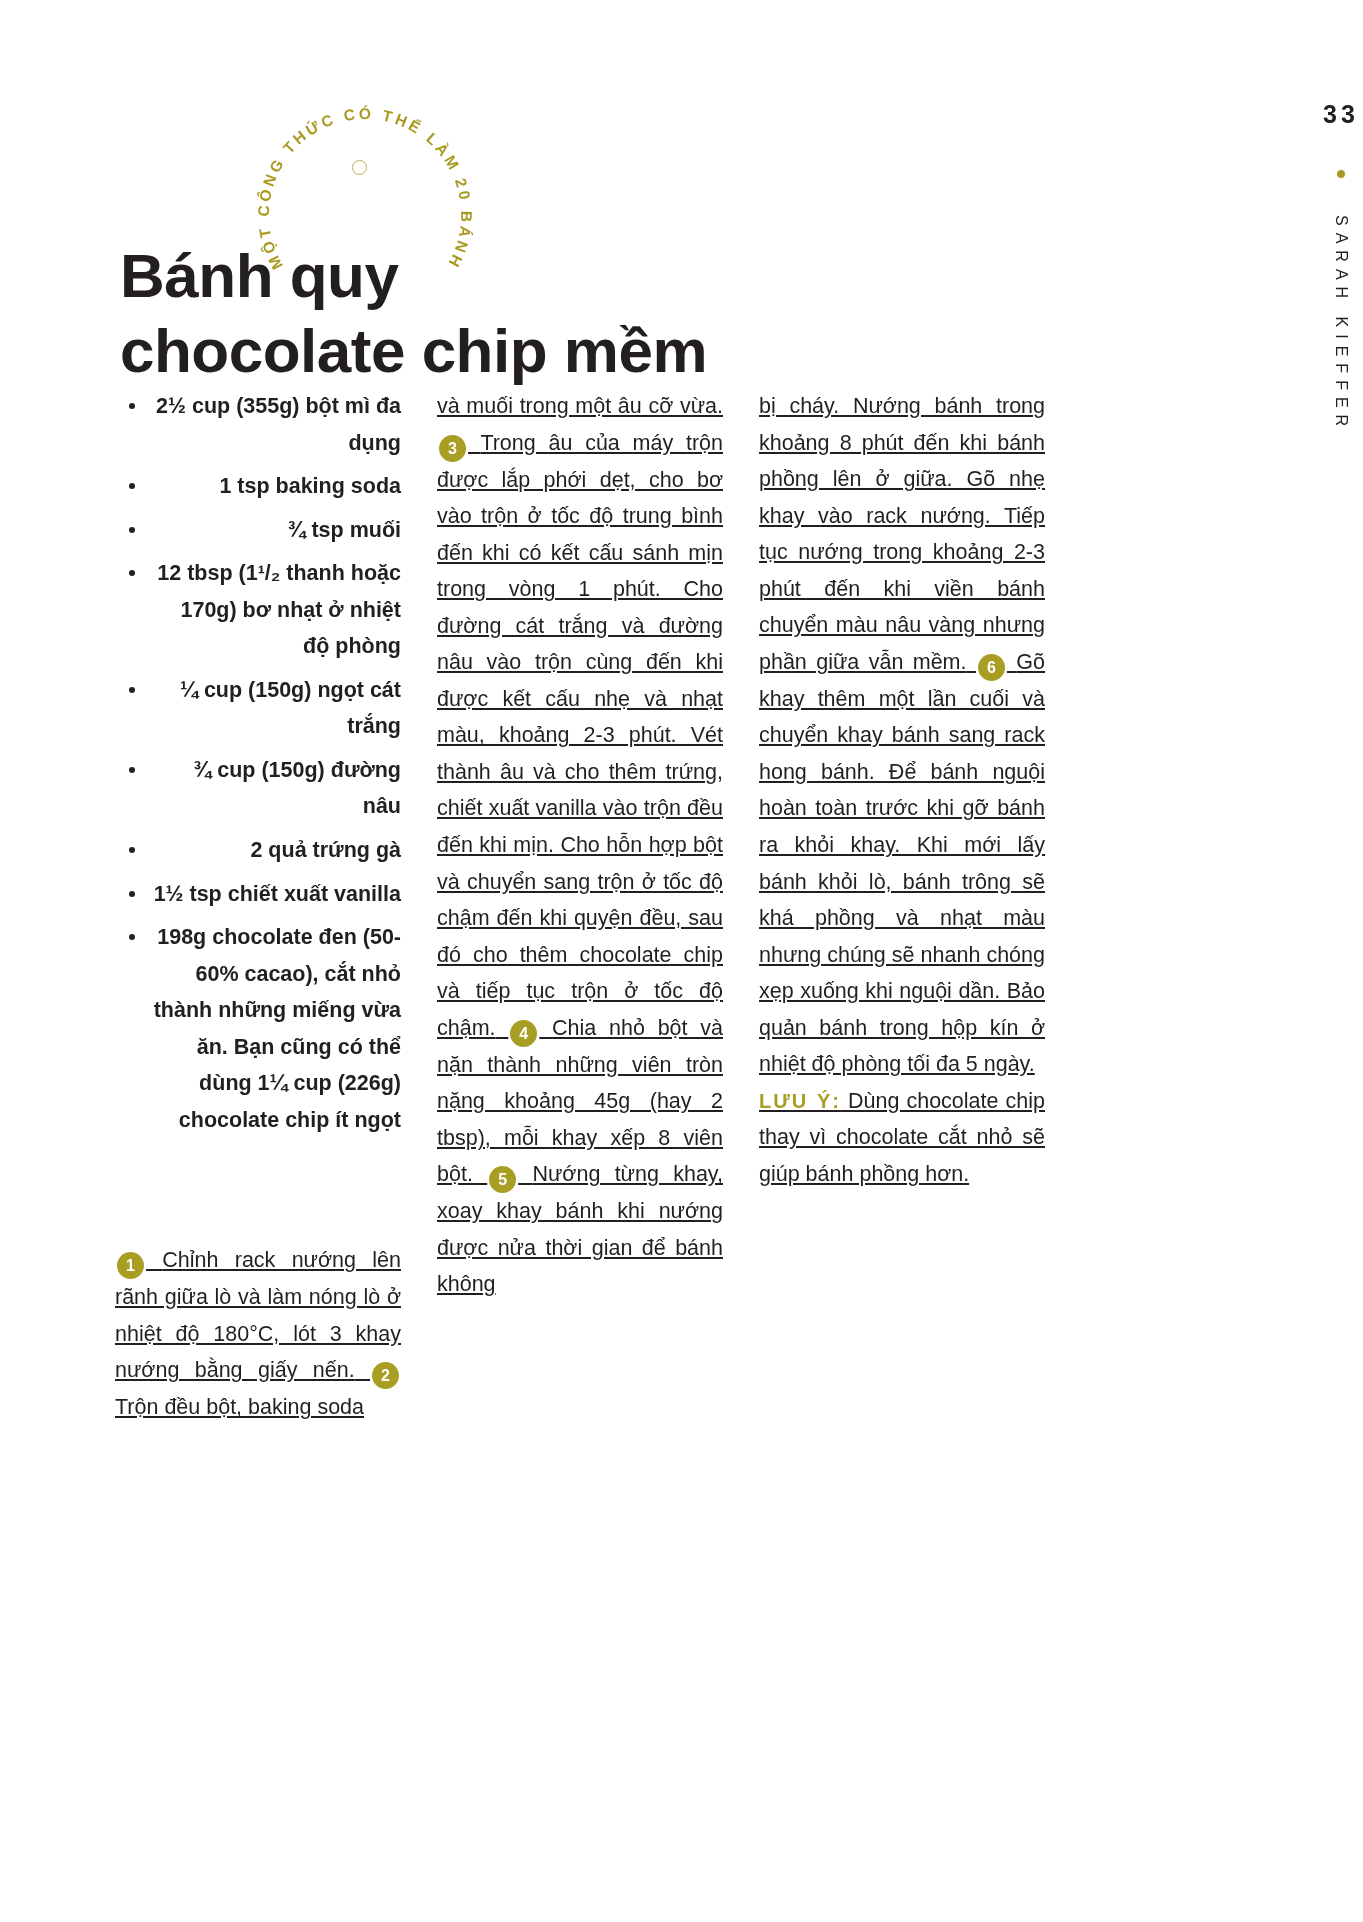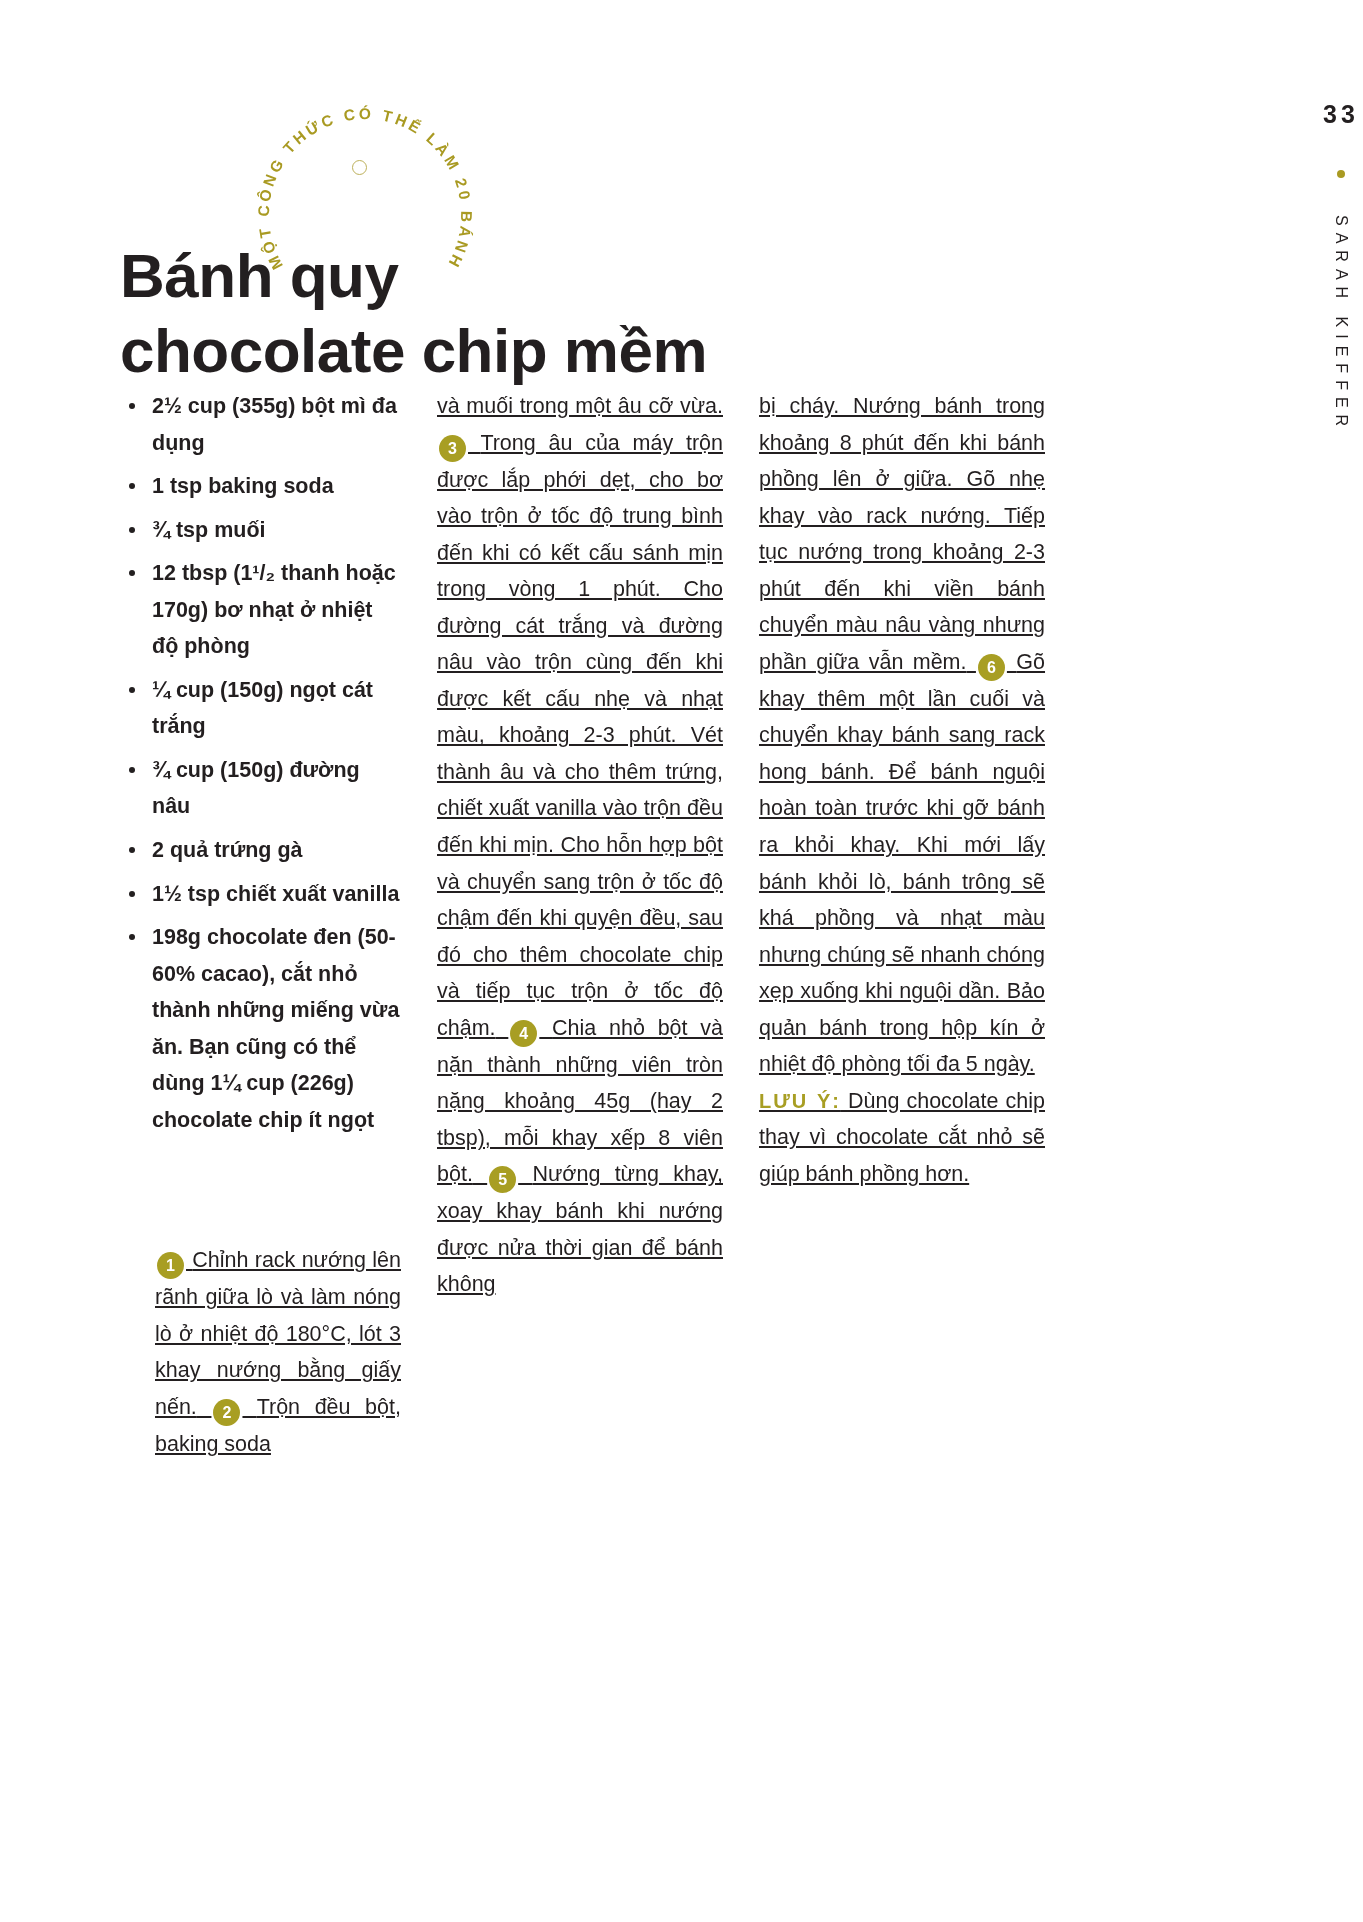--- a/index.html
+++ b/index.html
@@ -116,20 +116,21 @@
     display: flex;
     gap: 36px;
   }
   .col { width: 286px; }
 
   
   ul.ingredients {
     list-style: none;
     margin: 0 0 0 0;
     padding: 0;
+    text-align: right;
   }
   ul.ingredients li {
     position: relative;
     padding-left: 37px;
     margin-bottom: 7px;
     font-size: 21.5px;
     line-height: 1.70;
     font-weight: 700;
     color: #231f20;
   }
@@ -147,21 +148,21 @@
   
   .steps {
     font-size: 21.5px;
     line-height: 1.70;
     text-align: justify;
     text-justify: inter-word;
     color: #231f20;
     font-weight: 400;
     text-decoration: underline;
   }
-  .steps.first { margin-top: 104px; margin-left: 40px; }
+  .steps.first { margin-top: 104px; }
   .steps p { margin: 0; }
 
   .stepnum {
     display: inline-block;
     width: 27px;
     height: 27px;
     line-height: 27px;
     border-radius: 50%;
     background: #a89e23;
     color: #ffffff;

